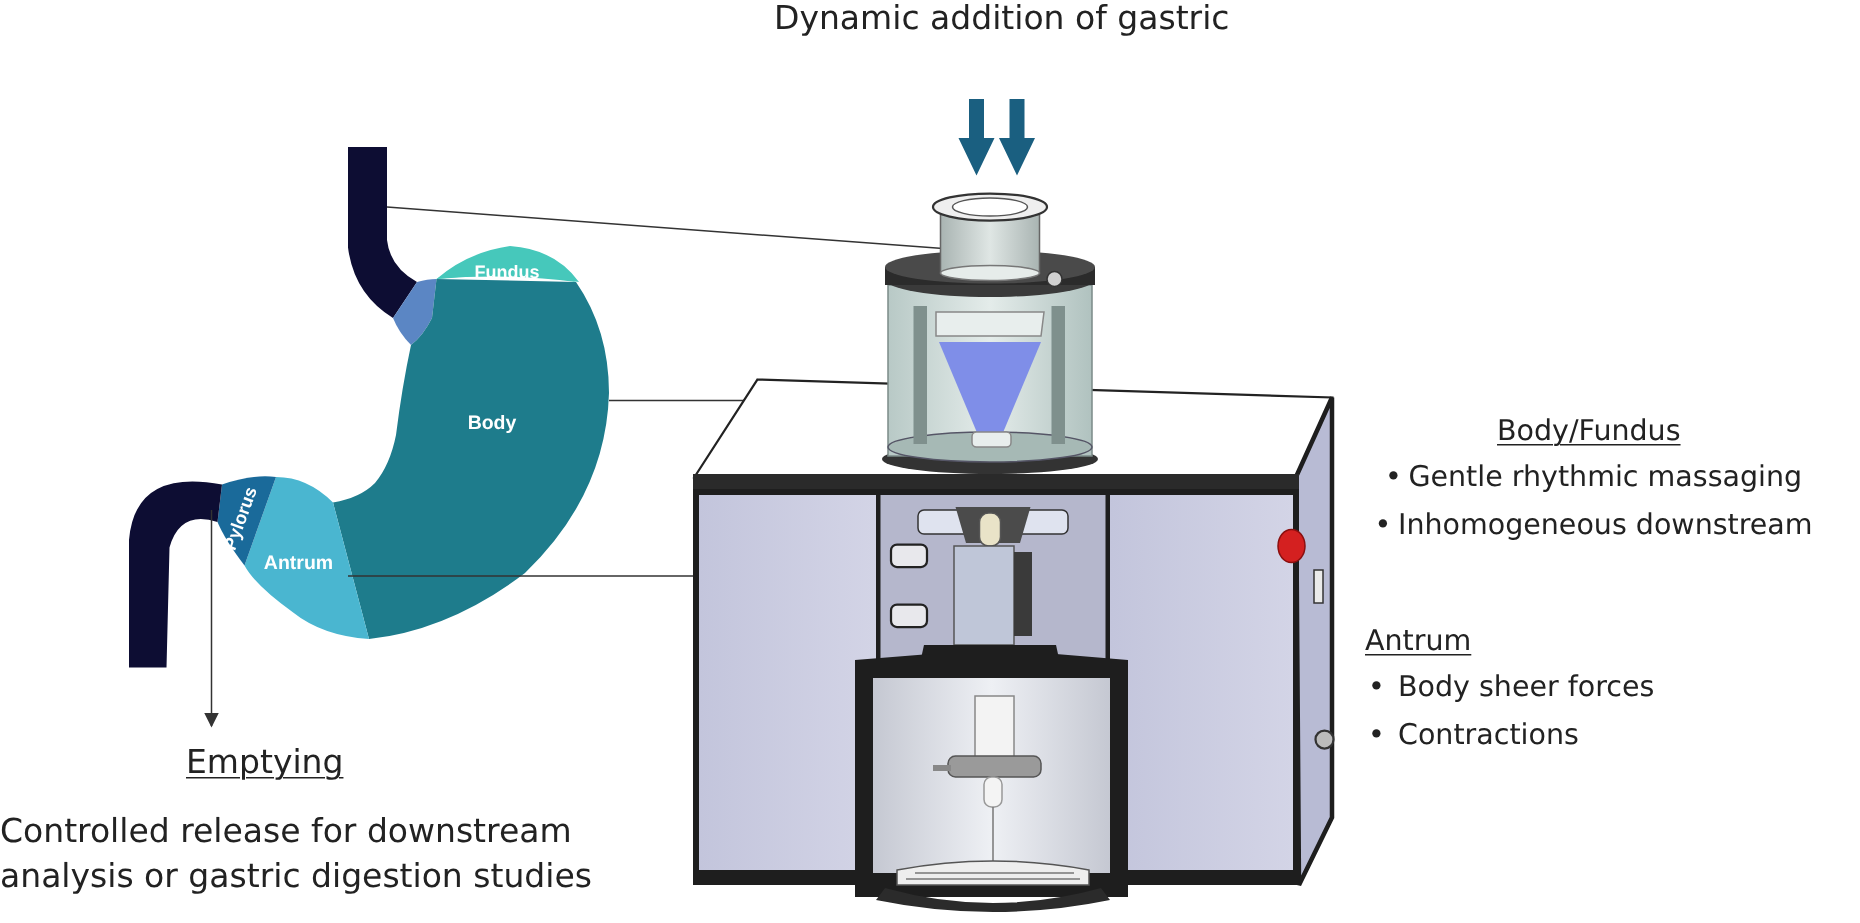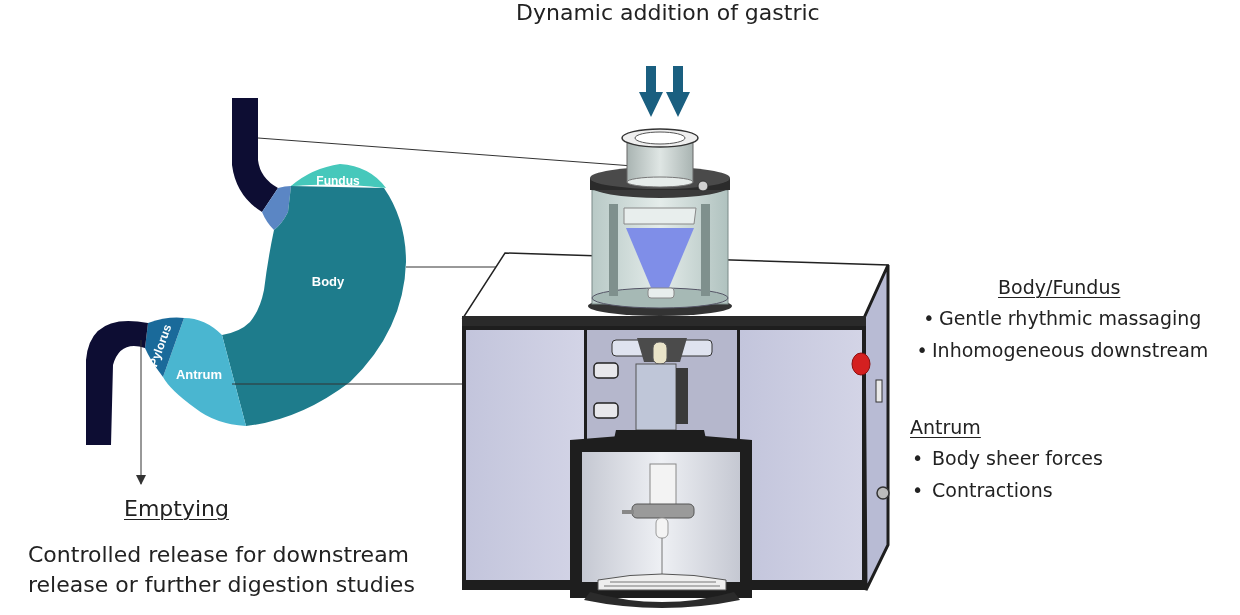--- a/index.html
+++ b/index.html
@@ -152,23 +152,23 @@
     <circle cx="703" cy="186" r="5" fill="#d0d0d0" stroke="#333" stroke-width="1"></circle>
 
     <rect x="627" y="140" width="66" height="42" fill="url(#cylGrad)" stroke="#666" stroke-width="1"></rect>
     <ellipse cx="660" cy="182" rx="33" ry="5" fill="#e6ecea" stroke="#777" stroke-width="1"></ellipse>
     <ellipse cx="660" cy="138" rx="38" ry="9" fill="#efefef" stroke="#333" stroke-width="1.5"></ellipse>
     <ellipse cx="660" cy="138" rx="25" ry="6" fill="#ffffff" stroke="#555" stroke-width="1"></ellipse>
   </g>
 </svg>
 
 <div class="abs caption ul" style="left:88px; top:494px;margin-left:36px;">Emptying</div>
-<div class="abs caption" style="left:0px; top:540px;padding-left:28px;">
+<div class="abs caption" style="left:0px; top:540px;">
   <div>Controlled release for downstream</div>
-  <div>release or further digestion studies</div>
+  <div>analysis or gastric digestion studies</div>
 </div>
 
 <div class="abs" style="left:910px; top:272px;text-align:center;">
   <div class="heading ul">Body/Fundus</div>
   <ul class="bullets">
     <li>Gentle rhythmic massaging</li>
     <li>Inhomogeneous downstream</li>
   </ul>
 </div>
 

